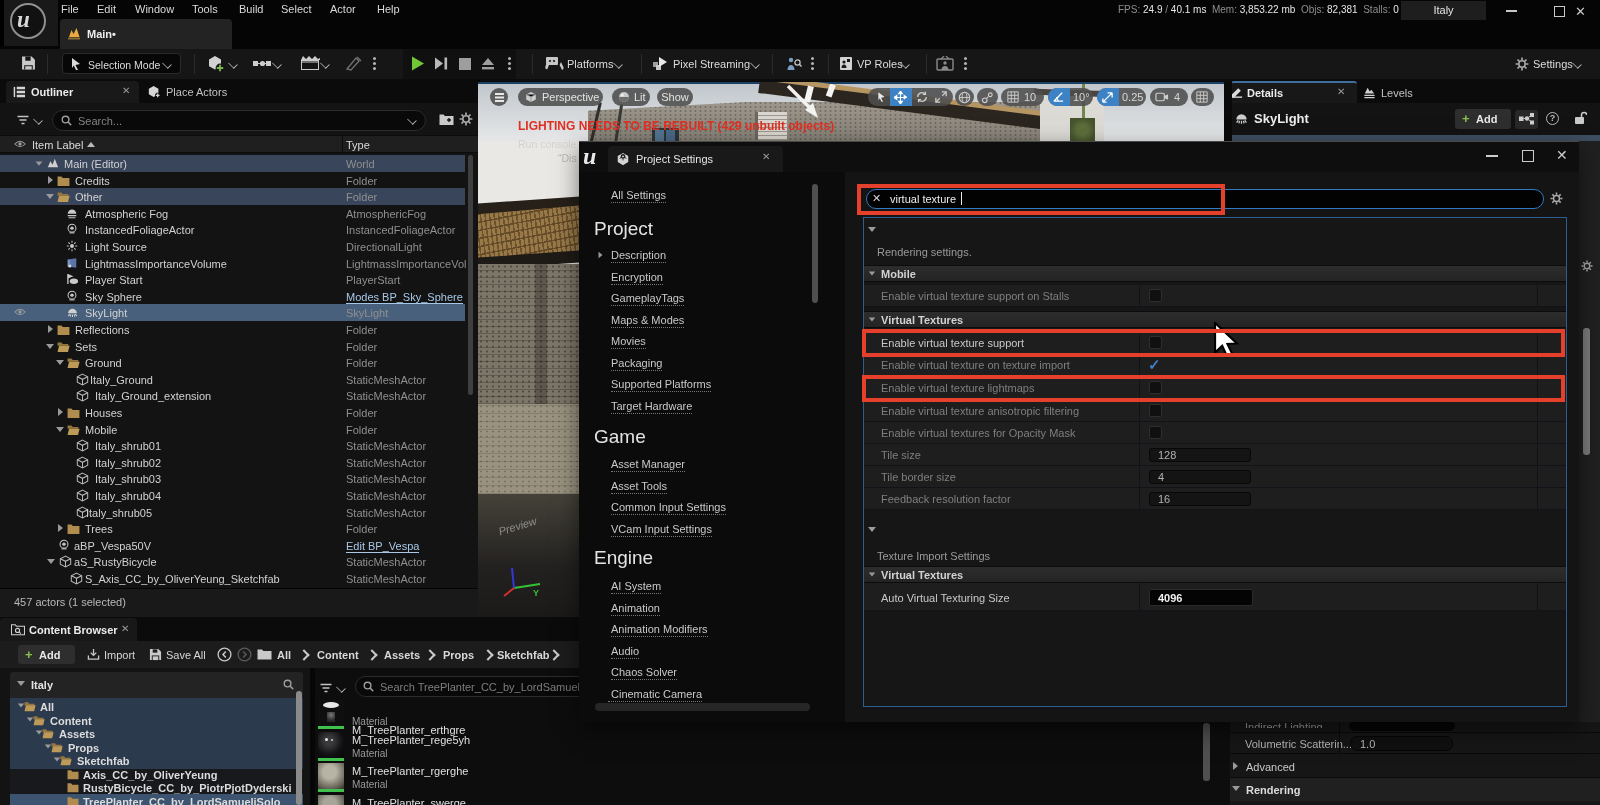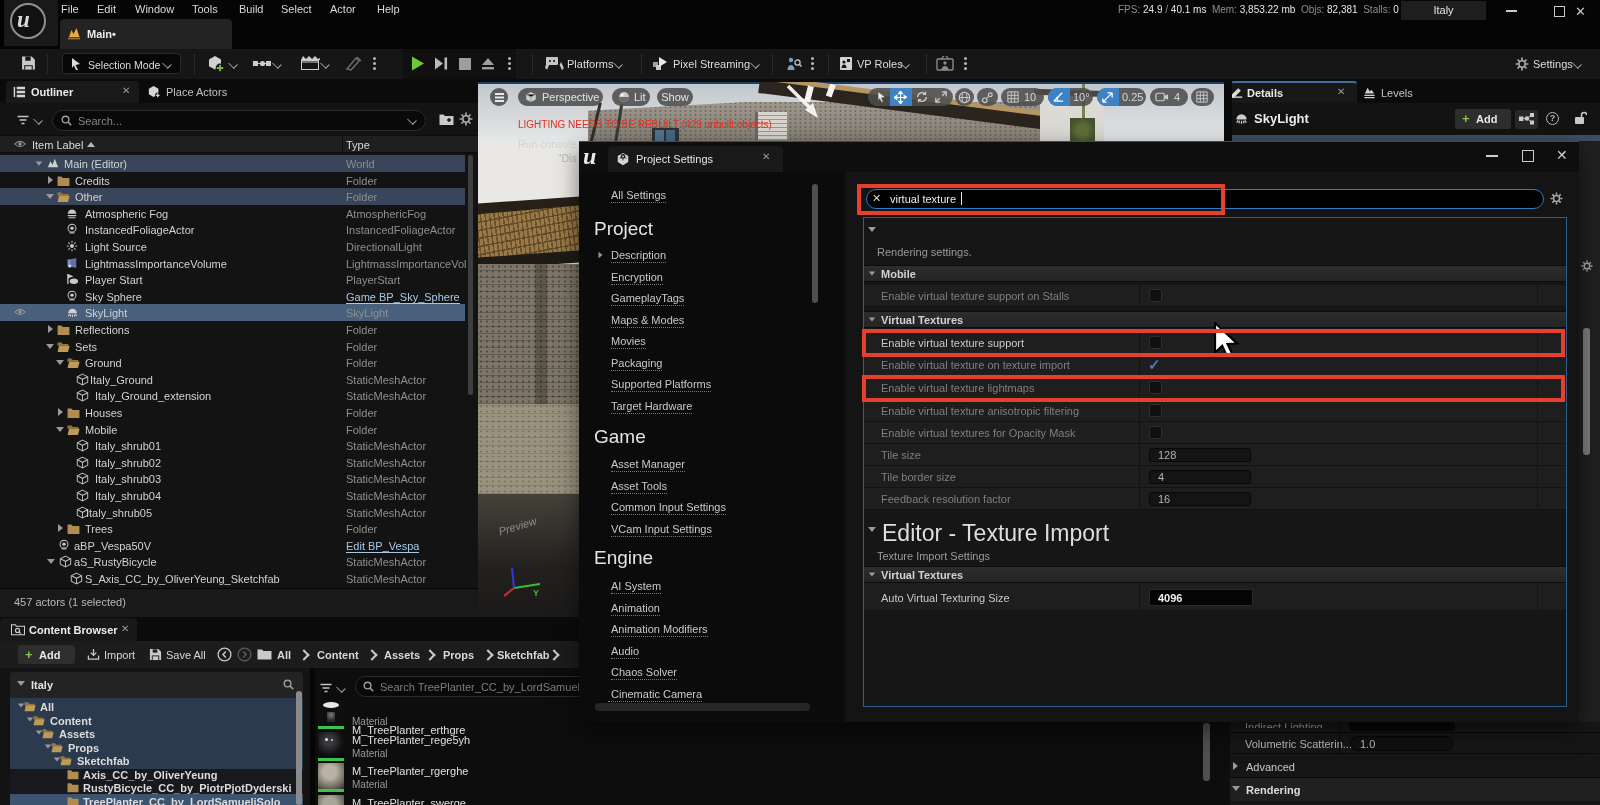--- a/index.html
+++ b/index.html
@@ -288,21 +288,21 @@
       <ellipse cx="8.5" cy="9" rx="4.5" ry="3" fill="#c9c9c9"></ellipse>
     </svg>
 <div class="a" style="left:85px;top:274px;color:#d2d2d2;white-space:nowrap">Player Start</div>
 <div class="a" style="left:346px;top:274px;color:#8f8f8f;white-space:nowrap">PlayerStart</div>
 <svg class="a" style="left:66px;top:290px" width="12" height="12" viewBox="0 0 14 14">
       <circle cx="7" cy="6" r="4.6" fill="none" stroke="#c9c9c9" stroke-width="1.2"></circle>
       <circle cx="7" cy="6" r="2" fill="#c9c9c9"></circle>
       <path d="M4 11.5h6" stroke="#c9c9c9" stroke-width="1.3"></path>
     </svg>
 <div class="a" style="left:85px;top:291px;color:#d2d2d2;white-space:nowrap">Sky Sphere</div>
-<div class="a" style="left:346px;top:291px;color:#a8c8e8;border-bottom:1px solid #a8c8e8;white-space:nowrap">Game BP_Sky_Sphere</div>
+<div class="a" style="left:346px;top:291px;color:#a8c8e8;border-bottom:1px solid #a8c8e8;white-space:nowrap">Modes BP_Sky_Sphere</div>
 <div class="a" style="left:0;top:304px;width:465px;height:17px;background:#48607c;"></div>
 <svg class="a" style="left:66px;top:306px" width="13" height="13" viewBox="0 0 16 16">
       <use href="#sky"></use>
     </svg>
 <svg class="a" style="left:14px;top:306px" width="12" height="12">
       <use href="#eye"></use>
     </svg>
 <div class="a" style="left:85px;top:307px;color:#d2d2d2;white-space:nowrap">SkyLight</div>
 <div class="a" style="left:346px;top:307px;color:#8f8f8f;white-space:nowrap">SkyLight</div>
 <div class="a tr" style="left:48px;top:325px"></div>
@@ -680,21 +680,21 @@
 <div class="a pill" style="left:1150px;top:88px;width:38px"></div>
 <svg class="a" style="left:1155px;top:91px" width="14" height="12" viewBox="0 0 15 12">
       <rect x="1" y="2" width="9" height="8" rx="1.5" fill="none" stroke="#cdcdcd" stroke-width="1.3"></rect>
       <path d="M10 5l4-2v6l-4-2z" fill="#cdcdcd"></path>
     </svg>
 <div class="a" style="left:1174px;top:91px;color:#d6d6d6">4</div>
 <div class="a pill" style="left:1191px;top:88px;width:23px"></div>
 <svg class="a" style="left:1196px;top:91px" width="12" height="12" viewBox="0 0 14 14">
       <path d="M1 1h12v12H1zM1 5h12M1 9h12M5 1v12M9 1v12" fill="none" stroke="#cdcdcd" stroke-width="1.1"></path>
     </svg>
-<div class="a" style="left:518px;top:119px;font-size:10px;font-weight:400;color:#e22e20">LIGHTING NEEDS TO BE REBUILT (429 unbuilt objects)</div>
+<div class="a" style="left:518px;top:119px;font-size:12px;font-weight:700;color:#e22e20">LIGHTING NEEDS TO BE REBUILT (429 unbuilt objects)</div>
 <div class="a" style="left:518px;top:138px;font-size:10.5px;color:#d2d2d2">Run console</div>
 <div class="a" style="left:558px;top:152px;font-size:10.5px;color:#b9b9b9">“Dis</div>
 <div class="a" style="left:1224px;top:82px;width:8px;height:535px;background:#0a0a0a"></div>
 
 <div class="a" style="left:579px;top:141px;width:1000px;height:581px;background:#0e0e0e;border-top:1px solid #484848;box-shadow:0 8px 22px rgba(0,0,0,.5);box-sizing:border-box"></div>
 <div class="a" style="left:583px;top:143px;width:22px;height:26px;font-family:'Liberation Serif',serif;font-style:italic;font-weight:700;font-size:24px;color:#e8e8e8">u</div>
 <div class="a" style="left:608px;top:146px;width:175px;height:26px;background:#191919;border-radius:4px 4px 0 0"></div>
 <svg class="a" style="left:616px;top:152px" width="14" height="14" viewBox="0 0 16 16">
       <path d="M8 1 14 4.5v7L8 15 2 11.5v-7z" fill="#d5d5d5"></path>
       <circle cx="8" cy="5" r="2.6" fill="#191919"></circle>
@@ -790,21 +790,20 @@
 <div class="a" style="left:864px;top:488px;width:702px;height:22px;background:#1e1e1e;border-bottom:1px solid #101418;box-sizing:border-box"></div>
 <div class="a" style="left:881px;top:493px;color:#7f7f7f;white-space:nowrap">Feedback resolution factor</div>
 <div class="a" style="left:1139px;top:488px;width:1px;height:22px;background:#101418"></div>
 <div class="a" style="left:1537px;top:488px;width:1px;height:22px;background:#101418"></div>
 <div class="a inp" style="left:1149px;top:492px;width:102px;height:14px"></div>
 <div class="a" style="left:1158px;top:493px;color:#b2b2b2">16</div>
 <div class="a sechdr" style="left:864px;top:311px;width:702px;height:17px;box-sizing:border-box"></div>
 <div class="a td" style="left:868px;top:317px;transform:scale(.8)"></div>
 <div class="a" style="left:881px;top:314px;font-weight:700;color:#d2d2d2">Virtual Textures</div>
 <div class="a td" style="left:868px;top:527px"></div>
-<div class="a" style="left:882px;top:520px;font-size:23px;color:#dedede">Editor - Texture Import</div>
 <div class="a" style="left:877px;top:550px;color:#9a9a9a">Texture Import Settings</div>
 <div class="a sechdr" style="left:864px;top:566px;width:702px;height:17px;box-sizing:border-box"></div>
 <div class="a td" style="left:868px;top:572px;transform:scale(.8)"></div>
 <div class="a" style="left:881px;top:569px;font-weight:700;color:#d2d2d2">Virtual Textures</div>
 <div class="a" style="left:864px;top:583px;width:702px;height:28px;background:#1e1e1e;border-bottom:1px solid #101418;box-sizing:border-box"></div>
 <div class="a" style="left:881px;top:592px;color:#c9c9c9">Auto Virtual Texturing Size</div>
 <div class="a" style="left:1139px;top:583px;width:1px;height:28px;background:#101418"></div>
 <div class="a" style="left:1537px;top:583px;width:1px;height:28px;background:#101418"></div>
 <div class="a" style="left:1149px;top:589px;width:104px;height:17px;background:#040404;border:1px solid #2a2a2a;border-radius:2px;box-sizing:border-box"></div>
 <div class="a" style="left:1158px;top:592px;color:#f0f0f0;font-weight:700">4096</div>

